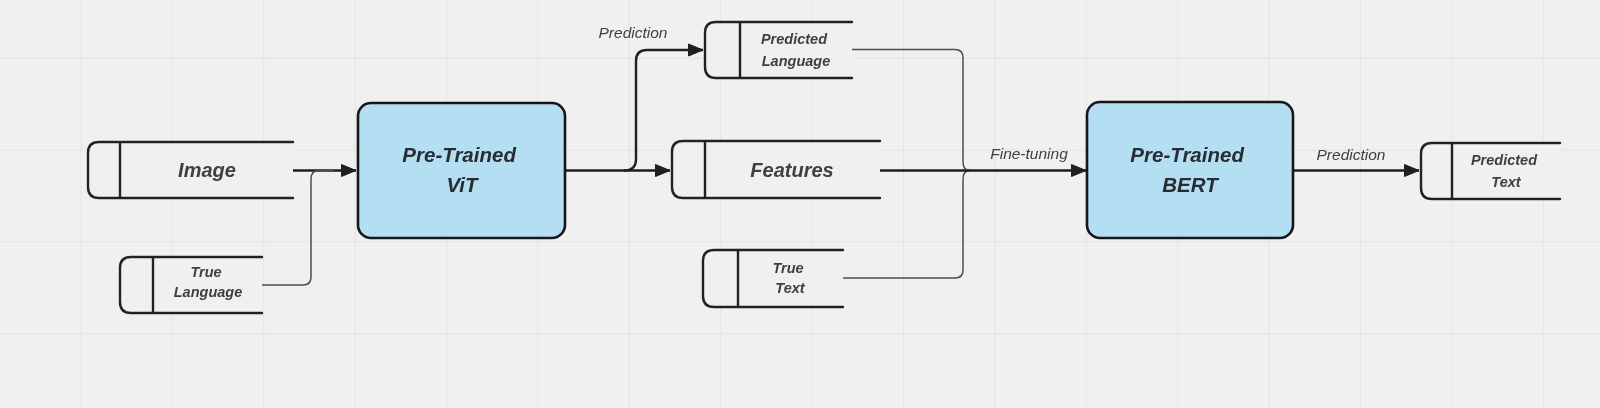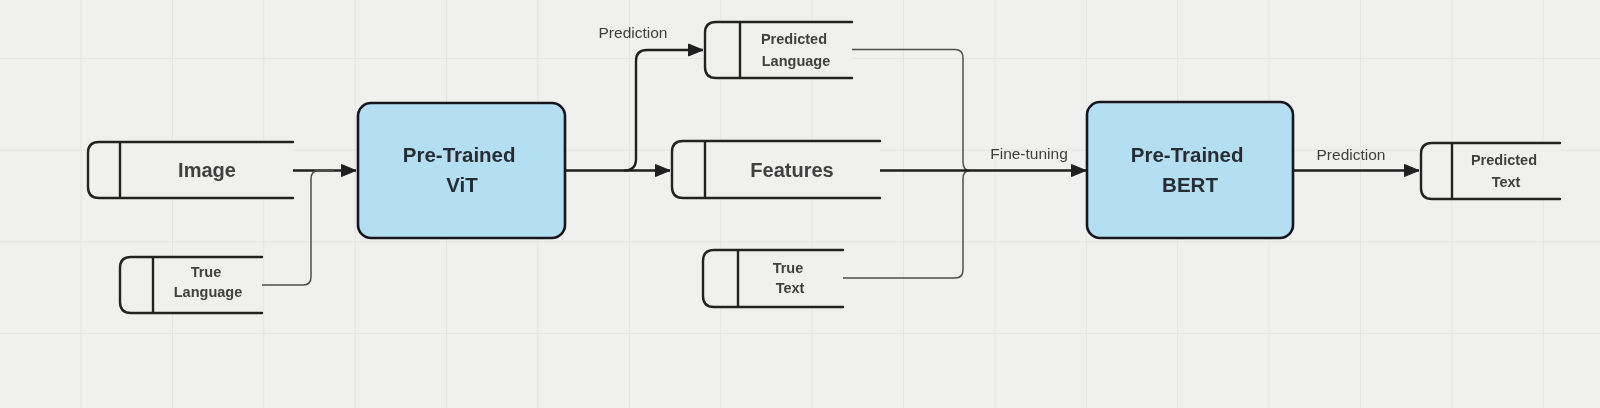--- a/index.html
+++ b/index.html
@@ -8,20 +8,21 @@
     font-family:"Liberation Sans",sans-serif;
   }
   .canvas{
     position:relative;width:1600px;height:408px;
     background-color:#f0f0ef;
     background-image:
       linear-gradient(to right,#e4e4e4 1px,transparent 1px),
       linear-gradient(to bottom,#e4e4e4 1px,transparent 1px);
     background-size:91.4px 91.7px, 91.4px 91.7px;
     background-position:80.5px 0, 0 58px;
+    font-style:italic;
   }
   svg{position:absolute;left:0;top:0;}
   .tape-shape{fill:#f0f0ef;stroke:#222222;stroke-width:2.4;stroke-linecap:round;}
   .tape-divider{stroke:#222222;stroke-width:2.4;}
   .proc-box{stroke:#17161c;stroke-width:2.6;}
   .edge-thick{fill:none;stroke:#1f1f1f;stroke-width:2.4;}
   .edge-thin{fill:none;stroke:#4d4d4d;stroke-width:1.5;}
   .node-label{font-family:"Liberation Sans",sans-serif;font-weight:700;fill:#404040;}
   .node-label-lg{font-size:20px;}
   .node-label-sm{font-size:14.5px;}

